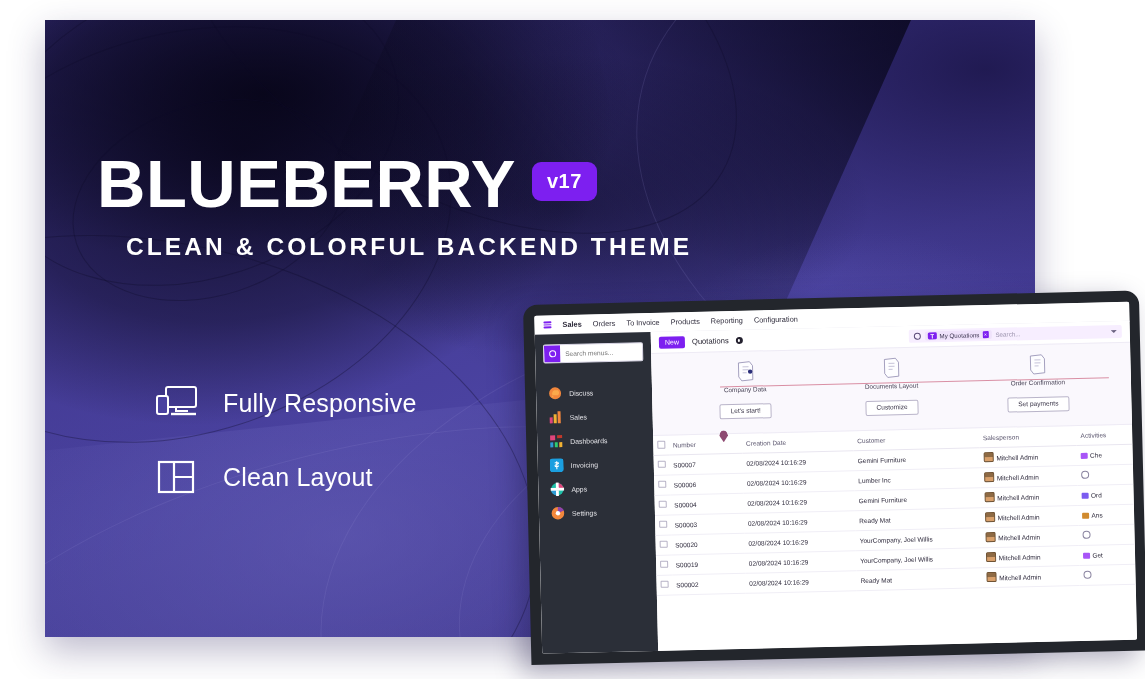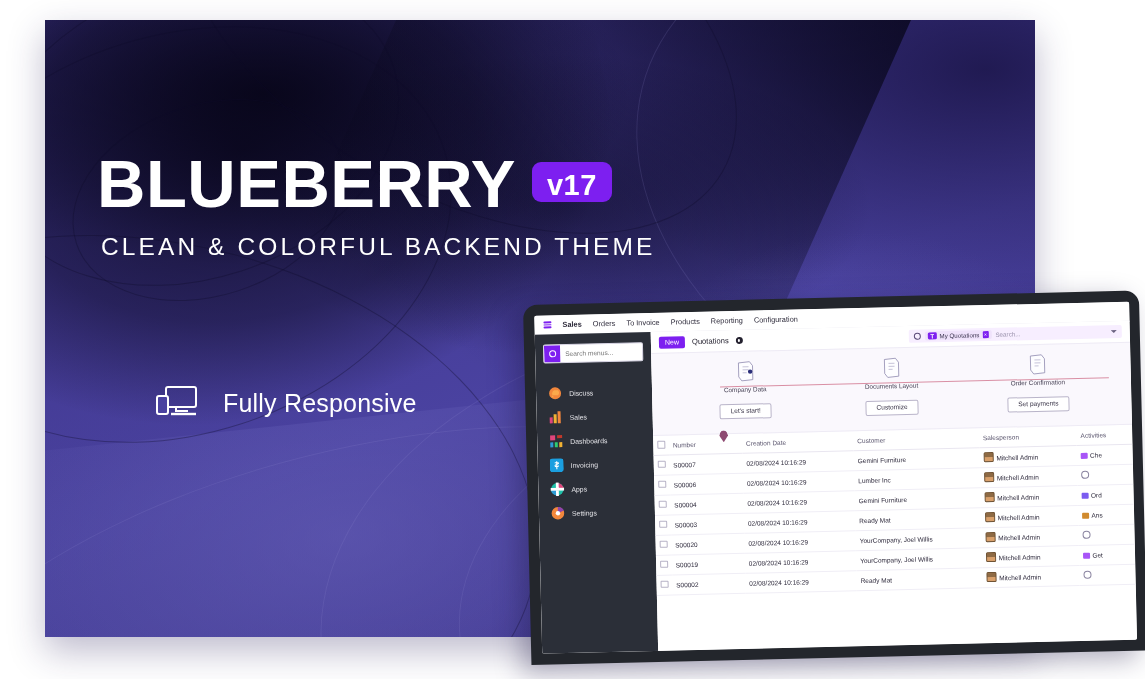--- a/index.html
+++ b/index.html
@@ -50,27 +50,27 @@
   }
 
   
   .hero{position:absolute;left:52px;top:130px;width:620px;}
   .titlerow{display:flex;align-items:flex-start;gap:16px;}
   .brand{
     font-size:67px;font-weight:bold;color:#ffffff;letter-spacing:0.5px;
     line-height:1;margin:0;white-space:nowrap;
   }
   .vbadge{
-    background:#7d1ff0;color:#fff;font-size:29px;font-weight:bold;
-    padding:9px 15px 2px;border-radius:9px;line-height:1;margin-top:12px;
+    background:#7d1ff0;color:#fff;font-size:20px;font-weight:bold;
+    padding:9px 15px 10px;border-radius:9px;line-height:1;margin-top:12px;
     letter-spacing:.5px;
   }
   .subtitle{
-    margin:16px 0 0 4px;color:#ffffff;font-size:24.5px;font-weight:normal;
-    letter-spacing:3.1px;white-space:nowrap;
+    margin:16px 0 0 4px;color:#ffffff;font-size:24.5px;font-weight:bold;
+    letter-spacing:3.1px;white-space:nowrap;text-align:center;
   }
 
   
   .features{position:absolute;left:110px;top:363px;display:flex;flex-direction:column;gap:34px;justify-content:flex-end;}
   .feat{display:flex;align-items:center;gap:24px;}
   .feat .ico{width:44px;height:40px;flex:none;position:relative;}
   .feat .lbl{color:#fff;font-size:25px;letter-spacing:.2px;white-space:nowrap;}
   .feat svg{display:block;}
 
   
@@ -232,20 +232,29 @@
       <div class="feat">
         <span class="ico">
           <svg width="44" height="40" viewBox="0 0 44 40" fill="none" stroke="#ffffff" stroke-width="2">
             <rect x="11" y="4" width="30" height="20" rx="2"></rect>
             <path d="M21 24v4h12"></path>
             <rect x="2" y="13" width="11" height="18" rx="2" fill="#4a42a0"></rect>
             <path d="M16 31h25" stroke-width="2.4"></path>
           </svg>
         </span>
         <span class="lbl">Fully Responsive</span>
+      </div>
+      <div class="feat">
+        <span class="ico">
+          <svg width="44" height="40" viewBox="0 0 44 40" fill="none" stroke="#ffffff" stroke-width="2.2">
+            <rect x="4" y="5" width="34" height="30"></rect>
+            <path d="M19 5v30M19 20h19"></path>
+          </svg>
+        </span>
+        <span class="lbl">Clean Layout</span>
       </div>
     </div>
   </div>
 
   <div class="laptop">
     <div class="lid">
       <div class="screen">
 
         <div class="obar">
           <span class="burger">

